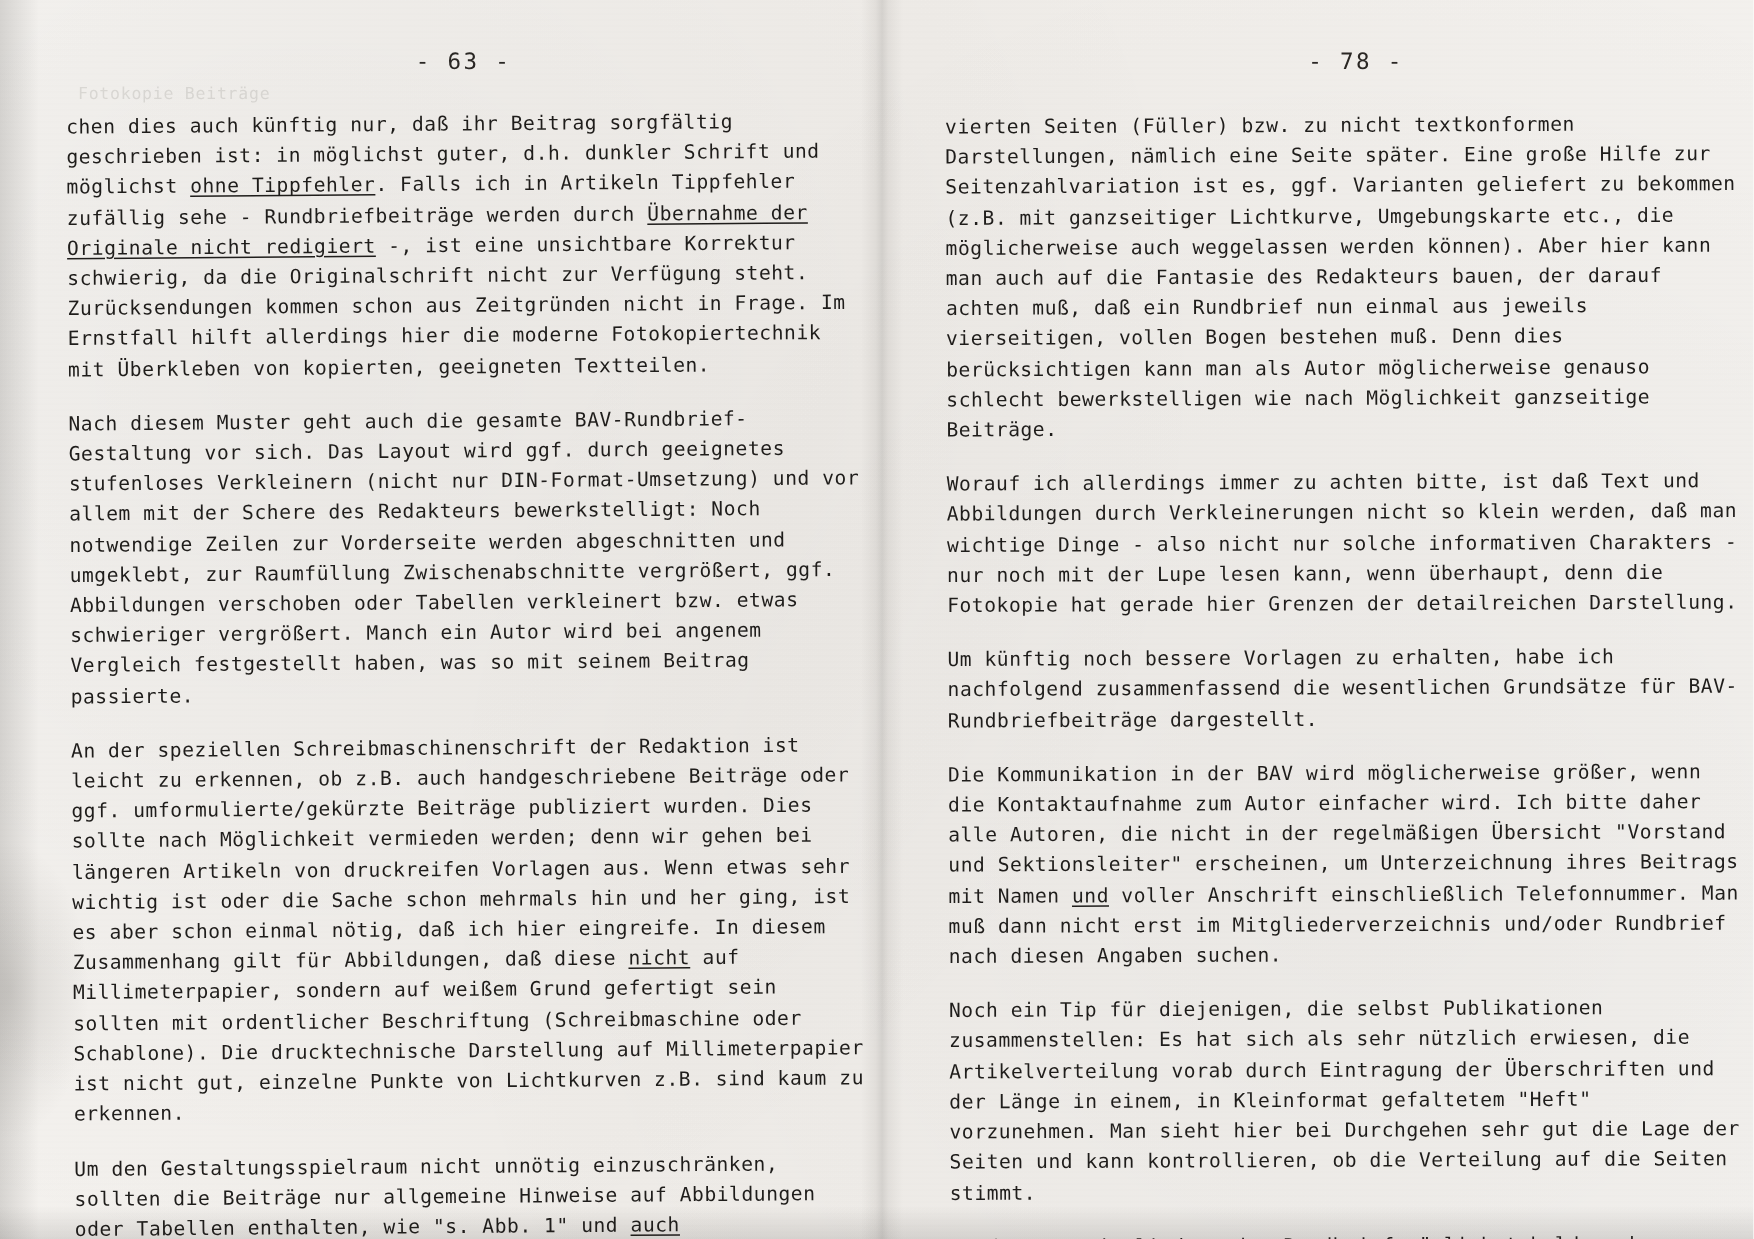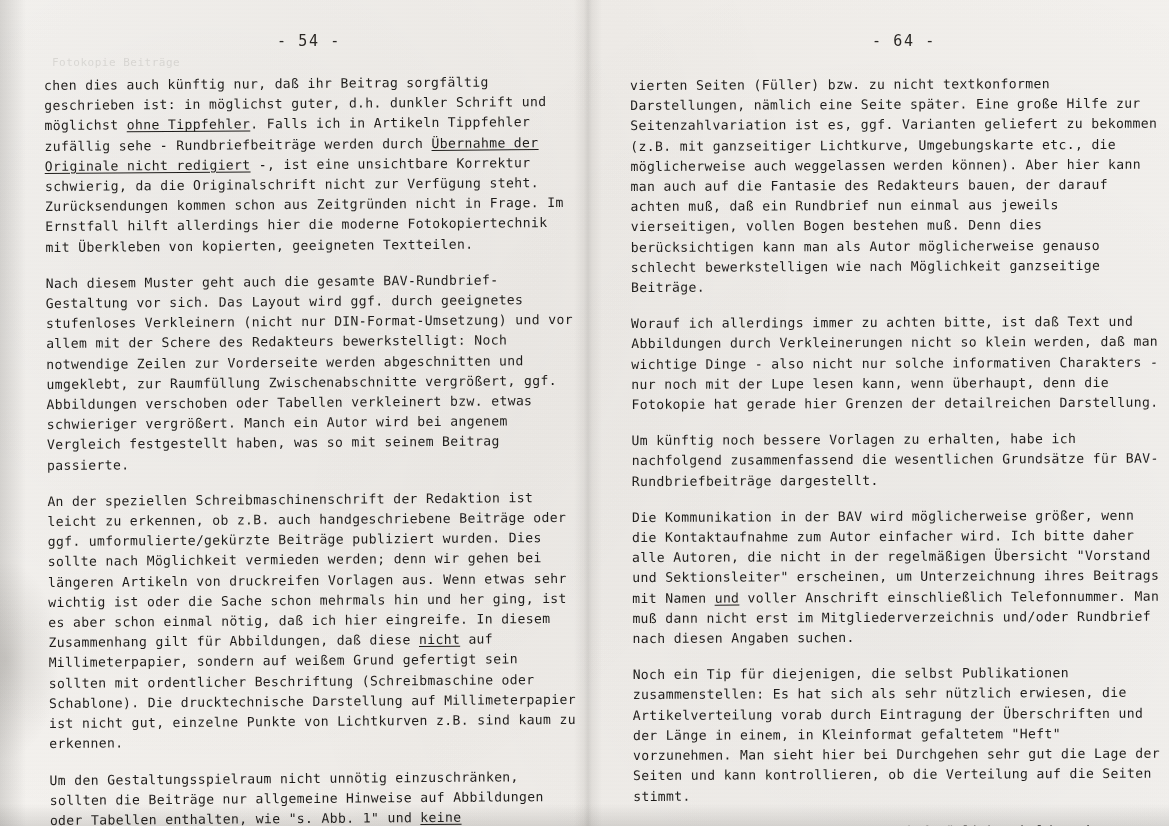--- a/index.html
+++ b/index.html
@@ -127,31 +127,31 @@
 
   <div class="edge-left"></div>
   <div class="gutter"></div>
   <div class="edge-bottom"></div>
   <div class="smudge-left"></div>
   <div class="grain"></div>
 
   <div class="ghost-text">Fotokopie Beiträge</div>
 
   <div class="col col-left">
-    <div class="folio">- 54 -</div>
+    <div class="folio">- 63 -</div>
     <div class="body-text">
       <p>chen dies auch künftig nur, daß ihr Beitrag sorgfältig geschrieben ist: in möglichst guter, d.h. dunkler Schrift und möglichst <u>ohne Tippfehler</u>. Falls ich in Artikeln Tippfehler zufällig sehe - Rundbriefbeiträge werden durch <u>Übernahme der Originale nicht redigiert</u> -, ist eine unsichtbare Korrektur schwierig, da die Originalschrift nicht zur Verfügung steht. Zurücksendungen kommen schon aus Zeitgründen nicht in Frage. Im Ernstfall hilft allerdings hier die moderne Fotokopiertechnik mit Überkleben von kopierten, geeigneten Textteilen.</p>
       <p>Nach diesem Muster geht auch die gesamte BAV-Rundbrief-Gestaltung vor sich. Das Layout wird ggf. durch geeignetes stufenloses Verkleinern (nicht nur DIN-Format-Umsetzung) und vor allem mit der Schere des Redakteurs bewerkstelligt: Noch notwendige Zeilen zur Vorderseite werden abgeschnitten und umgeklebt, zur Raumfüllung Zwischenabschnitte vergrößert, ggf. Abbildungen verschoben oder Tabellen verkleinert bzw. etwas schwieriger vergrößert. Manch ein Autor wird bei angenem Vergleich festgestellt haben, was so mit seinem Beitrag passierte.</p>
       <p>An der speziellen Schreibmaschinenschrift der Redaktion ist leicht zu erkennen, ob z.B. auch handgeschriebene Beiträge oder ggf. umformulierte/gekürzte Beiträge publiziert wurden. Dies sollte nach Möglichkeit vermieden werden; denn wir gehen bei längeren Artikeln von druckreifen Vorlagen aus. Wenn etwas sehr wichtig ist oder die Sache schon mehrmals hin und her ging, ist es aber schon einmal nötig, daß ich hier eingreife. In diesem Zusammenhang gilt für Abbildungen, daß diese <u>nicht</u> auf Millimeterpapier, sondern auf weißem Grund gefertigt sein sollten mit ordentlicher Beschriftung (Schreibmaschine oder Schablone). Die drucktechnische Darstellung auf Millimeterpapier ist nicht gut, einzelne Punkte von Lichtkurven z.B. sind kaum zu erkennen.</p>
-      <p>Um den Gestaltungsspielraum nicht unnötig einzuschränken, sollten die Beiträge nur allgemeine Hinweise auf Abbildungen oder Tabellen enthalten, wie "s. Abb. 1" und <u>keine</u> Positionshinweise wie "Abb. gegenüber". Sonderwünsche dieser Art sind zufällig erfüllbar oder führen zum Einschub von im sachlichen Zusammenhang unmoti-</p>
+      <p>Um den Gestaltungsspielraum nicht unnötig einzuschränken, sollten die Beiträge nur allgemeine Hinweise auf Abbildungen oder Tabellen enthalten, wie "s. Abb. 1" und <u>auch</u> Positionshinweise wie "Abb. gegenüber". Sonderwünsche dieser Art sind zufällig erfüllbar oder führen zum Einschub von im sachlichen Zusammenhang unmoti-</p>
     </div>
   </div>
 
   <div class="col col-right">
-    <div class="folio">- 64 -</div>
+    <div class="folio">- 78 -</div>
     <div class="body-text">
       <p>vierten Seiten (Füller) bzw. zu nicht textkonformen Darstellungen, nämlich eine Seite später. Eine große Hilfe zur Seitenzahlvariation ist es, ggf. Varianten geliefert zu bekommen (z.B. mit ganzseitiger Lichtkurve, Umgebungskarte etc., die möglicherweise auch weggelassen werden können). Aber hier kann man auch auf die Fantasie des Redakteurs bauen, der darauf achten muß, daß ein Rundbrief nun einmal aus jeweils vierseitigen, vollen Bogen bestehen muß. Denn dies berücksichtigen kann man als Autor möglicherweise genauso schlecht bewerkstelligen wie nach Möglichkeit ganzseitige Beiträge.</p>
       <p>Worauf ich allerdings immer zu achten bitte, ist daß Text und Abbildungen durch Verkleinerungen nicht so klein werden, daß man wichtige Dinge - also nicht nur solche informativen Charakters - nur noch mit der Lupe lesen kann, wenn überhaupt, denn die Fotokopie hat gerade hier Grenzen der detailreichen Darstellung.</p>
       <p>Um künftig noch bessere Vorlagen zu erhalten, habe ich nachfolgend zusammenfassend die wesentlichen Grundsätze für BAV-Rundbriefbeiträge dargestellt.</p>
       <p>Die Kommunikation in der BAV wird möglicherweise größer, wenn die Kontaktaufnahme zum Autor einfacher wird. Ich bitte daher alle Autoren, die nicht in der regelmäßigen Übersicht "Vorstand und Sektionsleiter" erscheinen, um Unterzeichnung ihres Beitrags mit Namen <u>und</u> voller Anschrift einschließlich Telefonnummer. Man muß dann nicht erst im Mitgliederverzeichnis und/oder Rundbrief nach diesen Angaben suchen.</p>
       <p>Noch ein Tip für diejenigen, die selbst Publikationen zusammenstellen: Es hat sich als sehr nützlich erwiesen, die Artikelverteilung vorab durch Eintragung der Überschriften und der Länge in einem, in Kleinformat gefaltetem "Heft" vorzunehmen. Man sieht hier bei Durchgehen sehr gut die Lage der Seiten und kann kontrollieren, ob die Verteilung auf die Seiten stimmt.</p>
       <p>Um den BAV-Mitgliedern den Rundbrief möglichst bald nach Redaktionsschluß (jeweils im Rundbrief auf der Deckelinnenseite angegeben) auszuliefern - die Druckerei</p>
     </div>
   </div>
 

